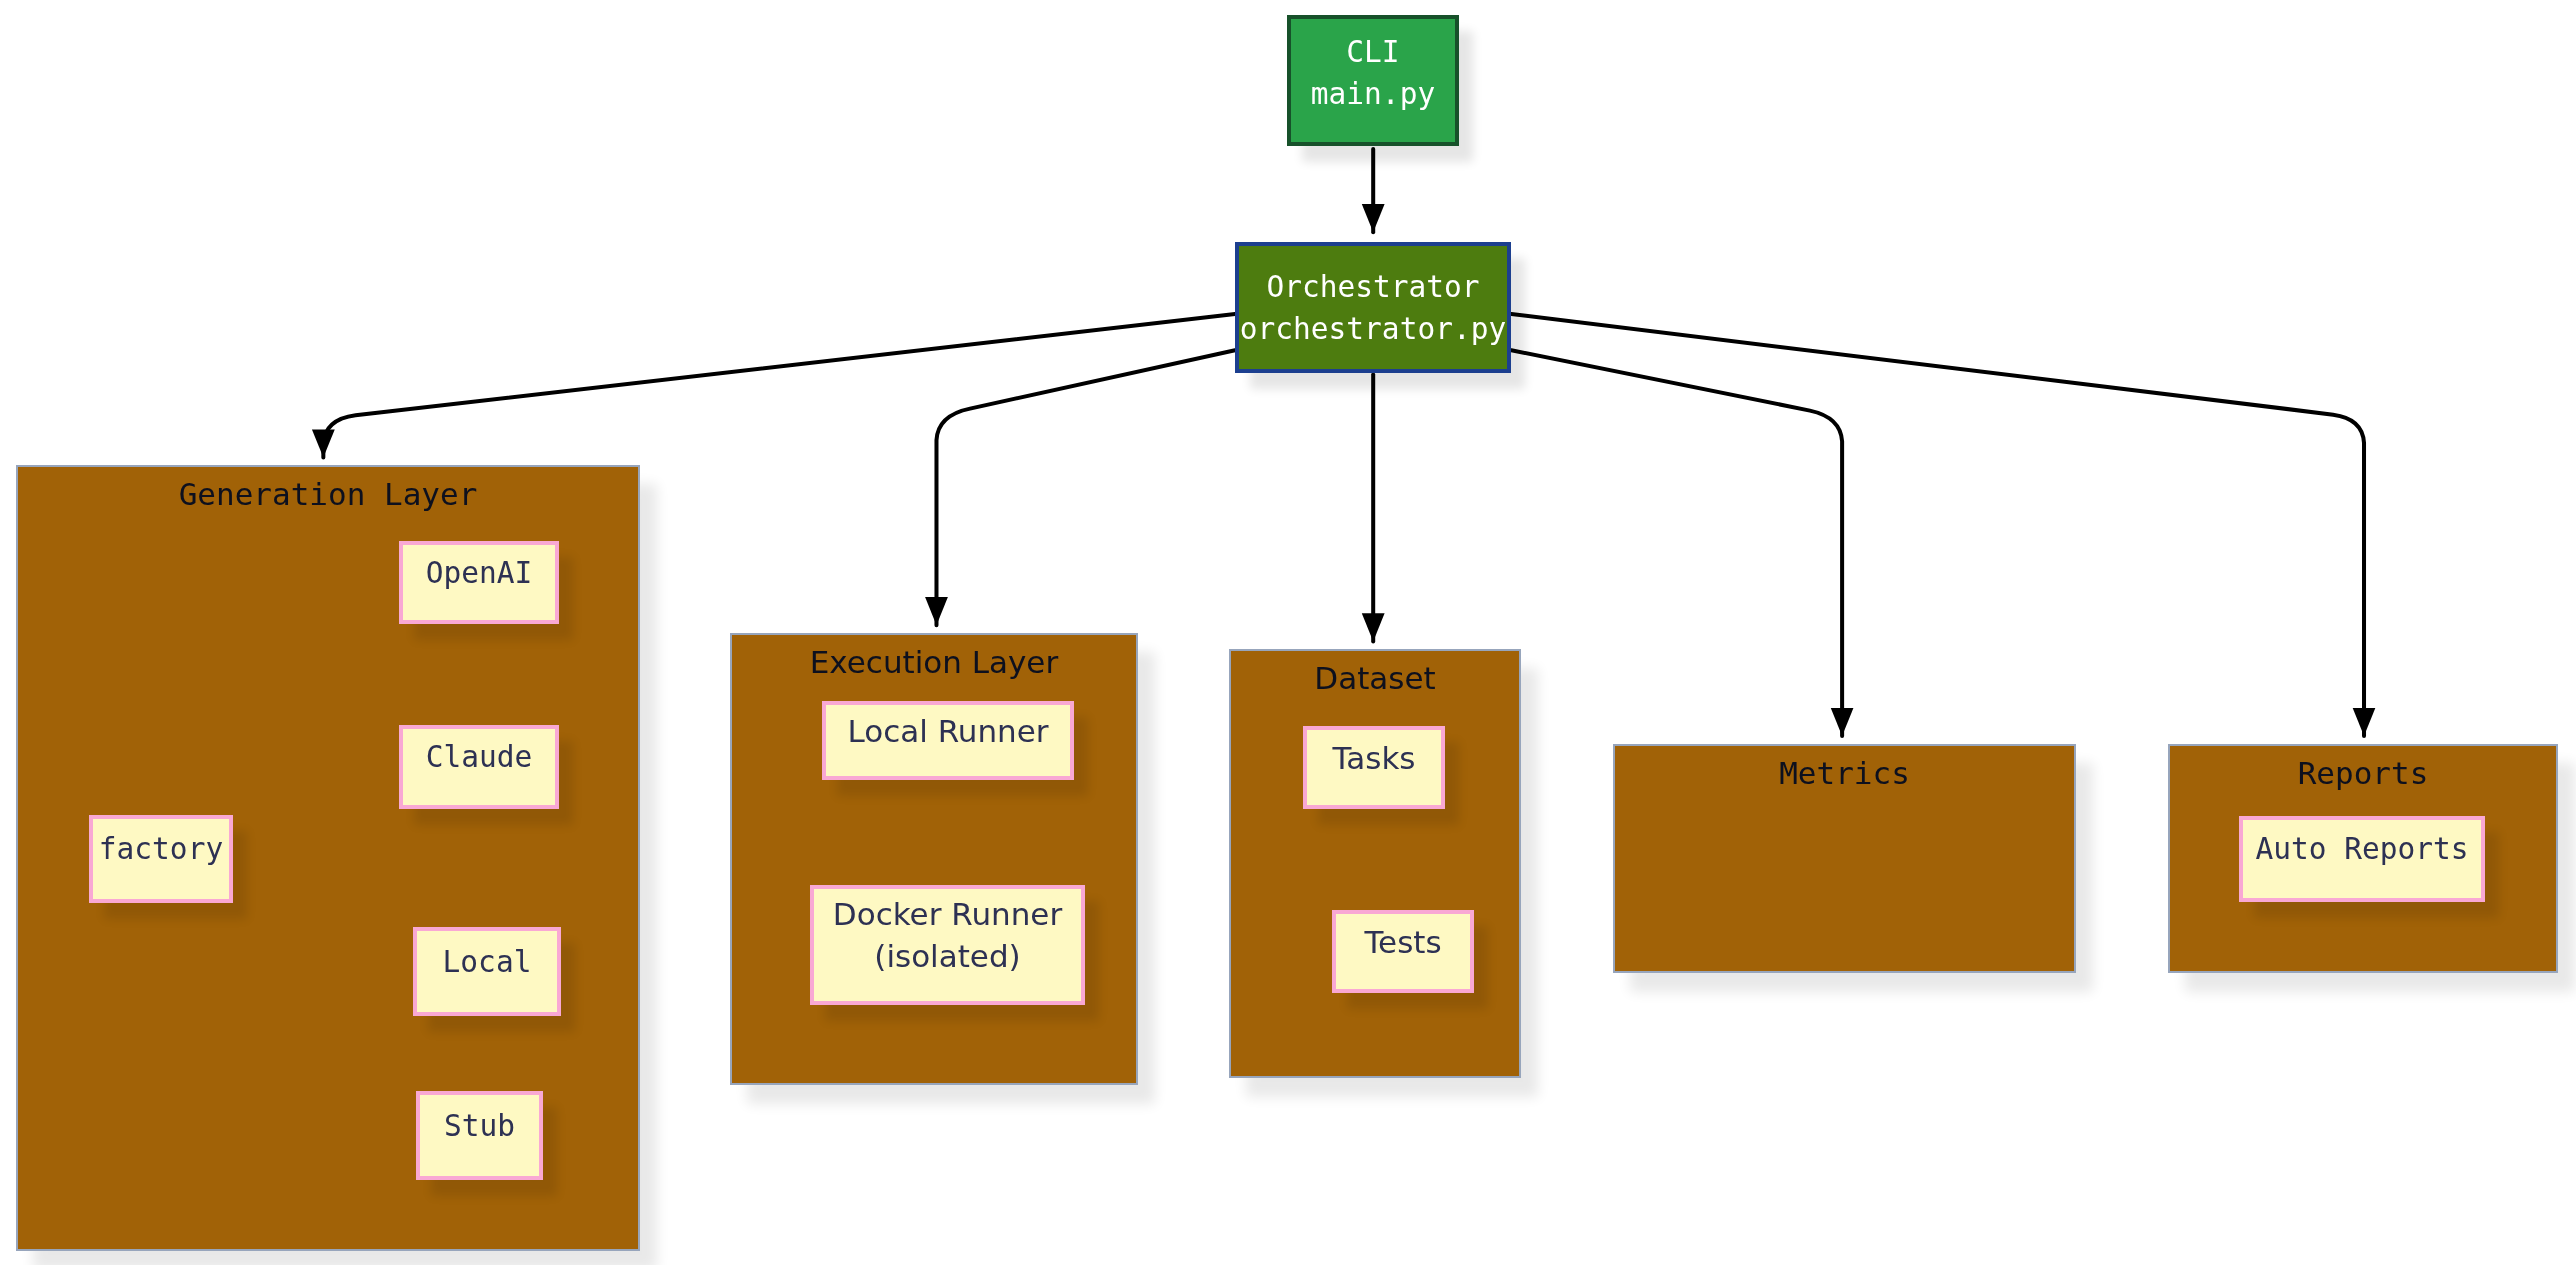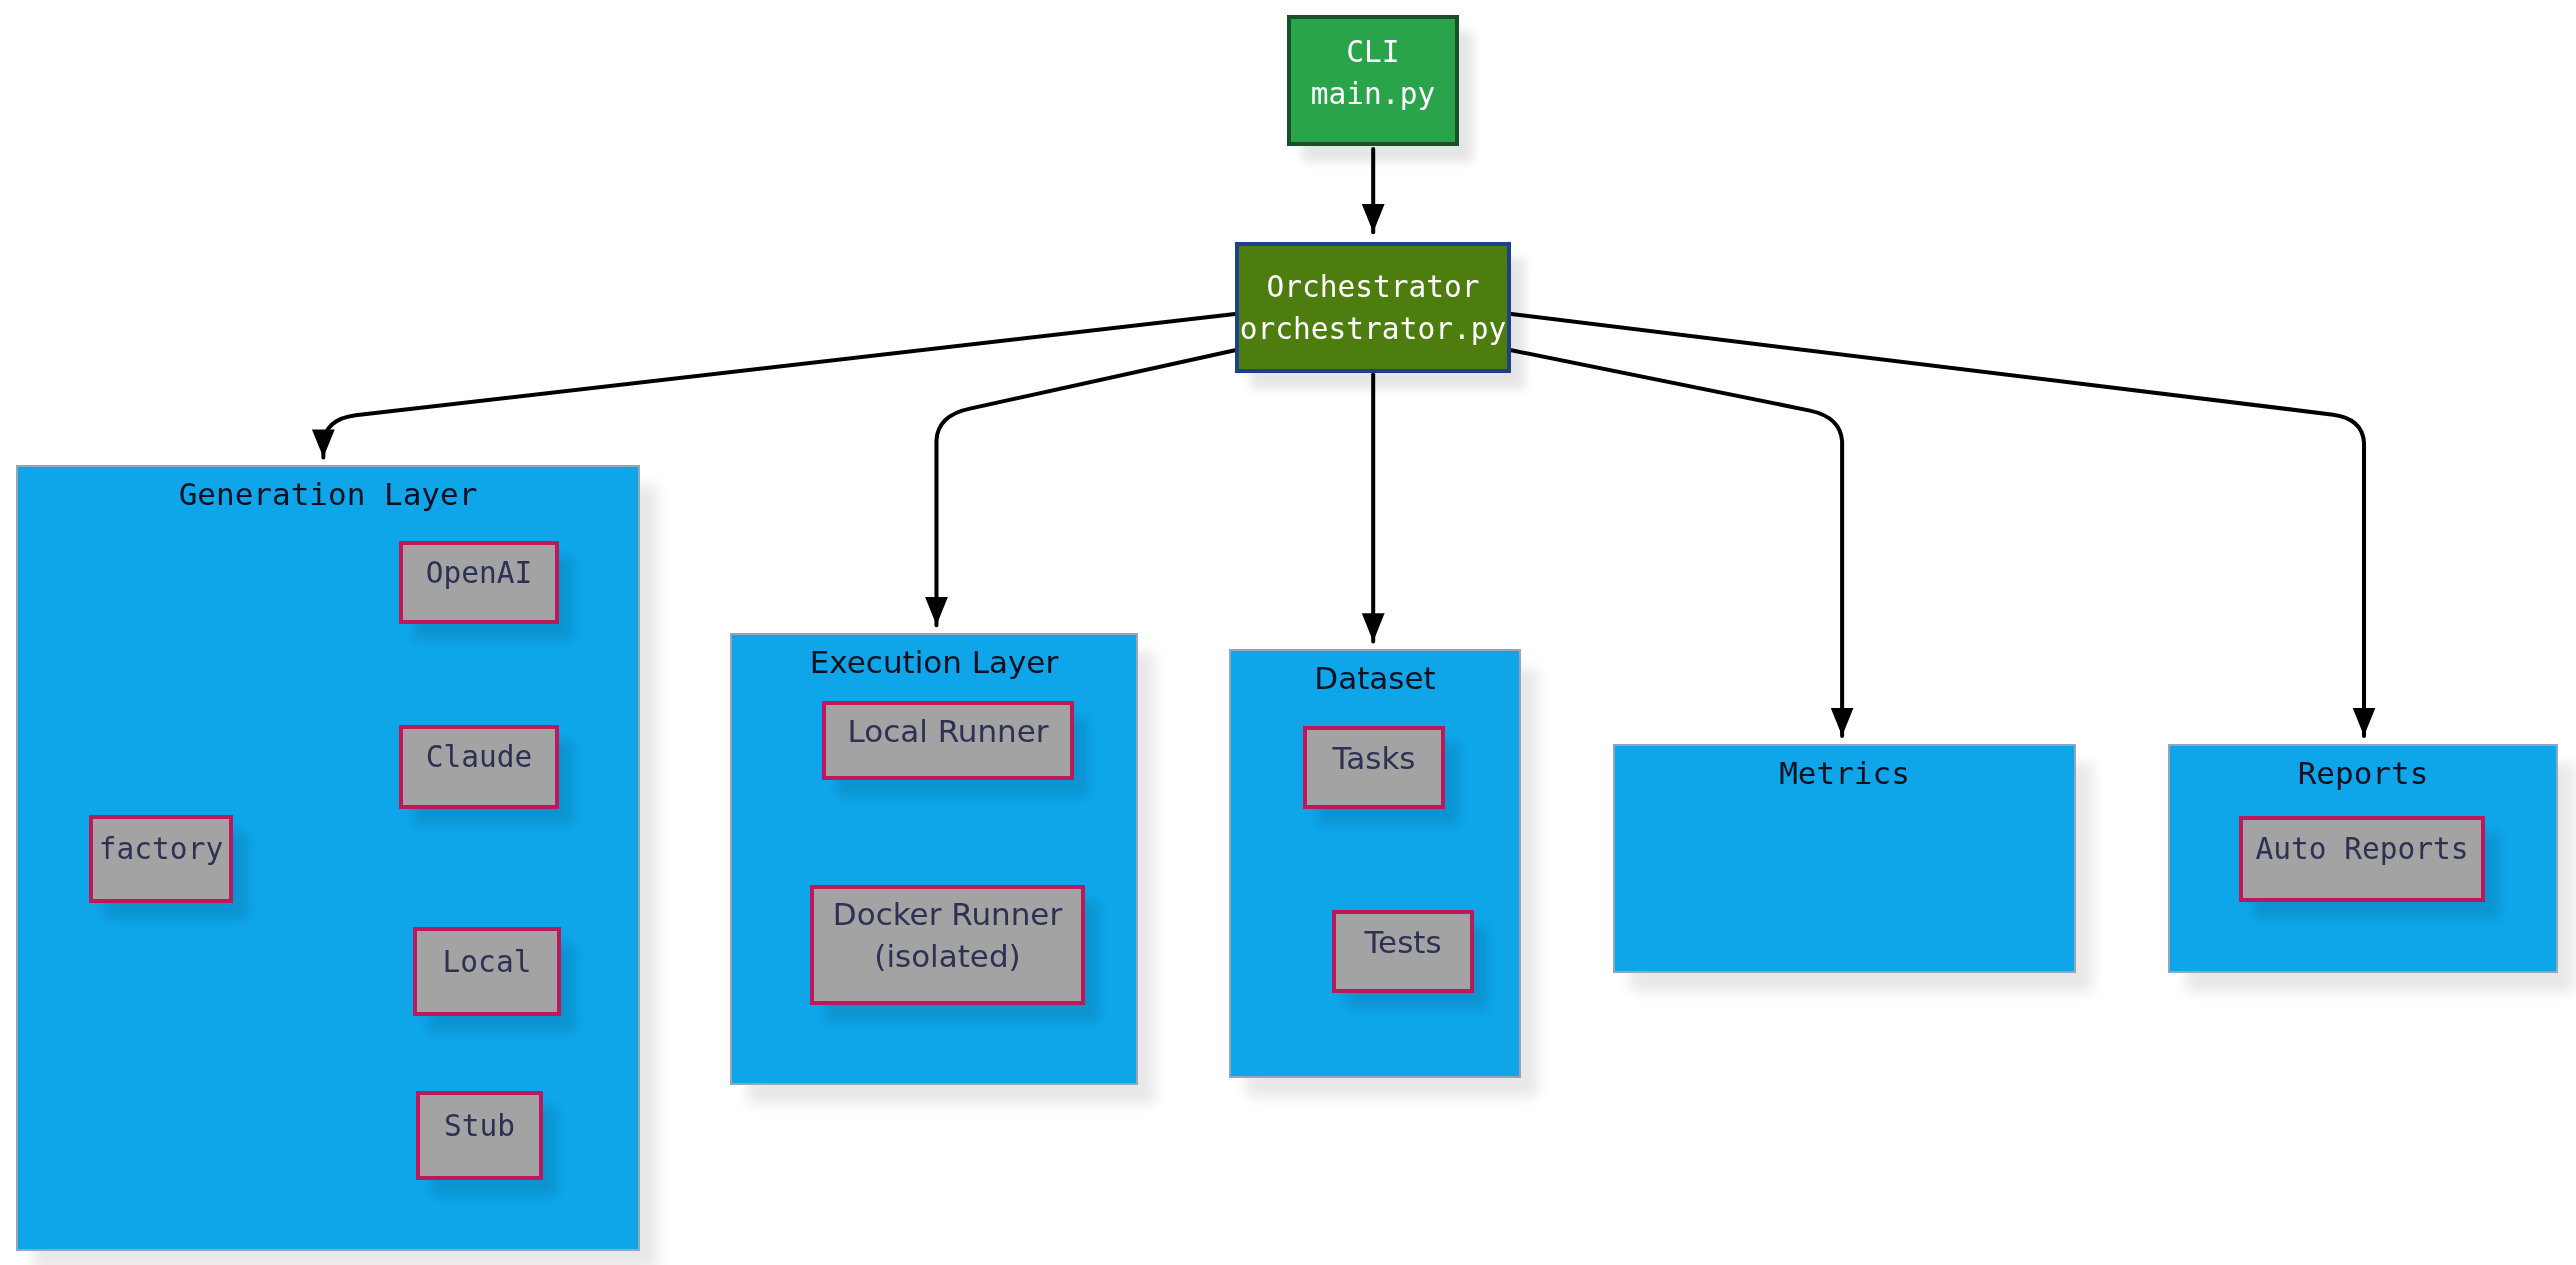--- a/index.html
+++ b/index.html
@@ -27,37 +27,37 @@
   .edge {
     fill: none;
     stroke: #000000;
     stroke-width: 6;
     stroke-linecap: round;
     stroke-linejoin: round;
   }
   .container {
     position: absolute;
     box-sizing: border-box;
-    background: #0ea5e9;
+    background: #a16207;
     border: 2.7px solid #97a5bc;
     box-shadow: 17.4px 19px 12px rgba(0,0,0,0.09);
   }
   .container-title {
     width: 100%;
     padding-top: 9.4px;
     text-align: center;
     font-size: 31px;
     color: #0d101e;
     white-space: nowrap;
   }
   .node {
     position: absolute;
     box-sizing: border-box;
-    background: #a3a3a3;
-    border: 4px solid #be185d;
+    background: #fef9c3;
+    border: 4px solid #f9a8d4;
     color: #2d3153;
     display: flex;
     flex-direction: column;
     align-items: center;
     justify-content: center;
     text-align: center;
     font-size: 29.5px;
     padding-bottom: 20px;
     box-shadow: 14.8px 16px 9.4px rgba(0,0,0,0.10);
     white-space: nowrap;

